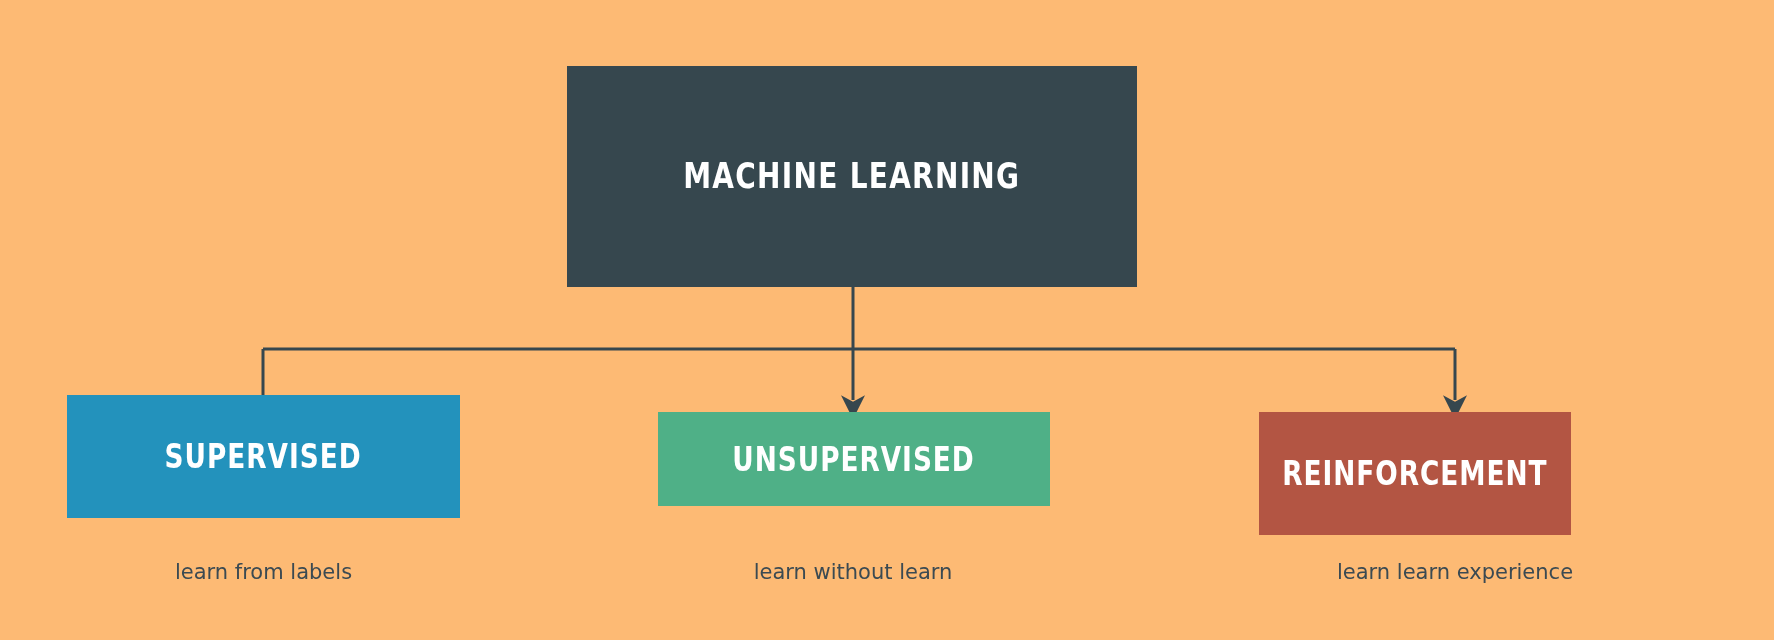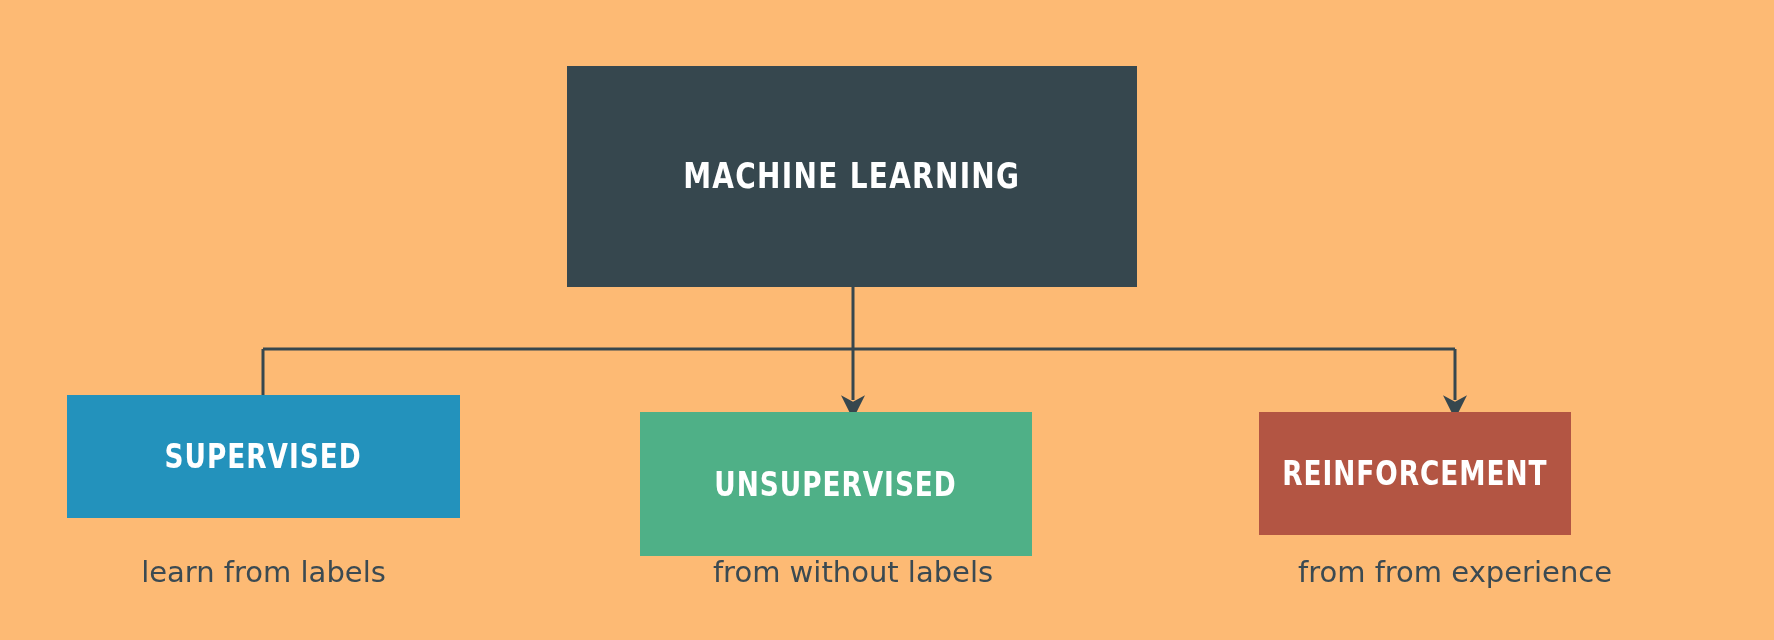--- a/index.html
+++ b/index.html
@@ -56,24 +56,24 @@
     letter-spacing: 1.6px;
   }
   #node-supervised {
     left: 67px;
     top: 395px;
     width: 393px;
     height: 123px;
     background: #2392bc;
   }
   #node-unsupervised {
-    left: 640px;
+    left: 658px;
     top: 412px;
     width: 392px;
-    height: 144px;
+    height: 94px;
     background: #4fb087;
   }
   #node-reinforcement {
     left: 1259px;
     top: 412px;
     width: 312px;
     height: 123px;
     background: #b35543;
   }
   .branch .node-label {
@@ -81,21 +81,21 @@
   }
   .caption {
     position: absolute;
     top: 548px;
     height: 48px;
     display: flex;
     align-items: center;
     justify-content: center;
     color: #3b4a52;
     font-family: "DejaVu Sans", sans-serif;
-    font-size: 29px;
+    font-size: 21px;
     font-weight: normal;
     white-space: nowrap;
   }
   #caption-supervised { left: 67px;  width: 393px; }
   #caption-unsupervised { left: 657px; width: 392px; }
   #caption-reinforcement { left: 1259px; width: 392px; }
 </style>
 </head>
 <body>
 
@@ -130,17 +130,17 @@
   <div class="node branch" id="node-unsupervised">
     <span class="node-label">UNSUPERVISED</span>
   </div>
 
   <div class="node branch" id="node-reinforcement">
     <span class="node-label">REINFORCEMENT</span>
   </div>
 
   <div class="caption" id="caption-supervised">learn from labels</div>
 
-  <div class="caption" id="caption-unsupervised">from without labels</div>
+  <div class="caption" id="caption-unsupervised">learn without learn</div>
 
-  <div class="caption" id="caption-reinforcement">from from experience</div>
+  <div class="caption" id="caption-reinforcement">learn learn experience</div>
 
 </div>
 
 </body></html>

